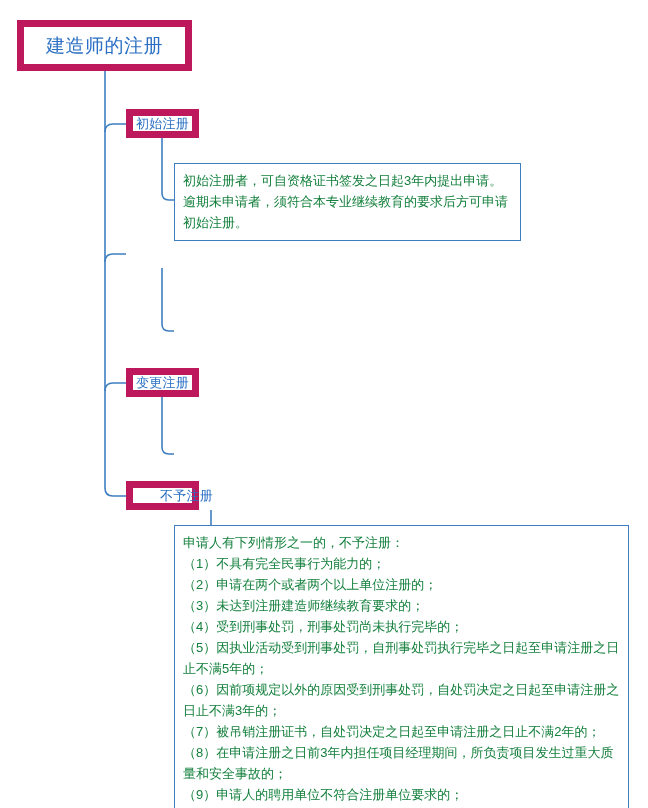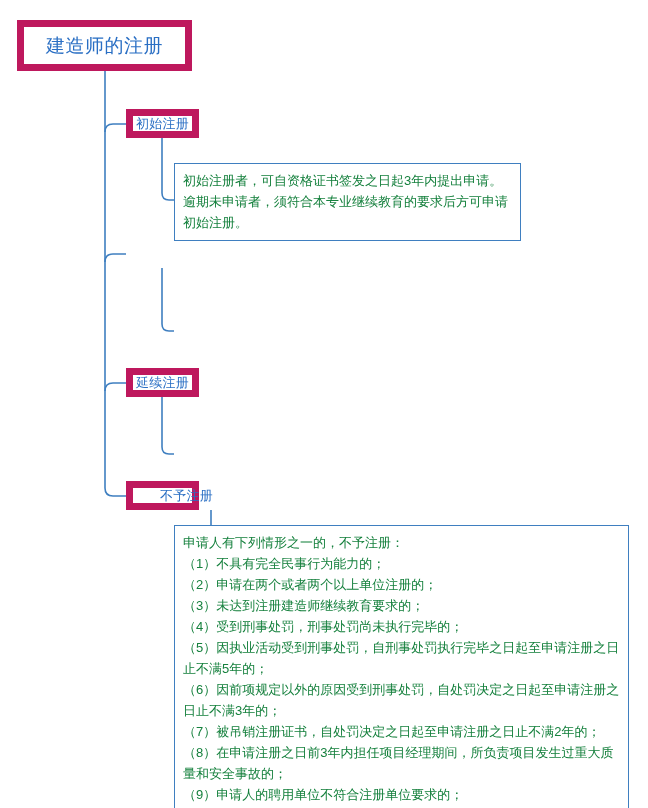--- a/index.html
+++ b/index.html
@@ -121,21 +121,21 @@
     <span class="branch-label">初始注册</span>
   </div>
   <div class="node content-node" id="content-box-0">
     <div class="content-text">初始注册者，可自资格证书签发之日起3年内提出申请。
 逾期未申请者，须符合本专业继续教育的要求后方可申请
 初始注册。</div>
   </div>
 
 
   <div class="node branch-node" id="branch-box-2">
-    <span class="branch-label">延续注册</span>
+    <span class="branch-label">变更注册</span>
   </div>
 
   <div class="node branch-node" id="branch-box-3">
     <span class="branch-label">不予注册</span>
   </div>
   <div class="node content-node" id="content-box-3">
     <div class="content-text">申请人有下列情形之一的，不予注册：
 （1）不具有完全民事行为能力的；
 （2）申请在两个或者两个以上单位注册的；
 （3）未达到注册建造师继续教育要求的；

